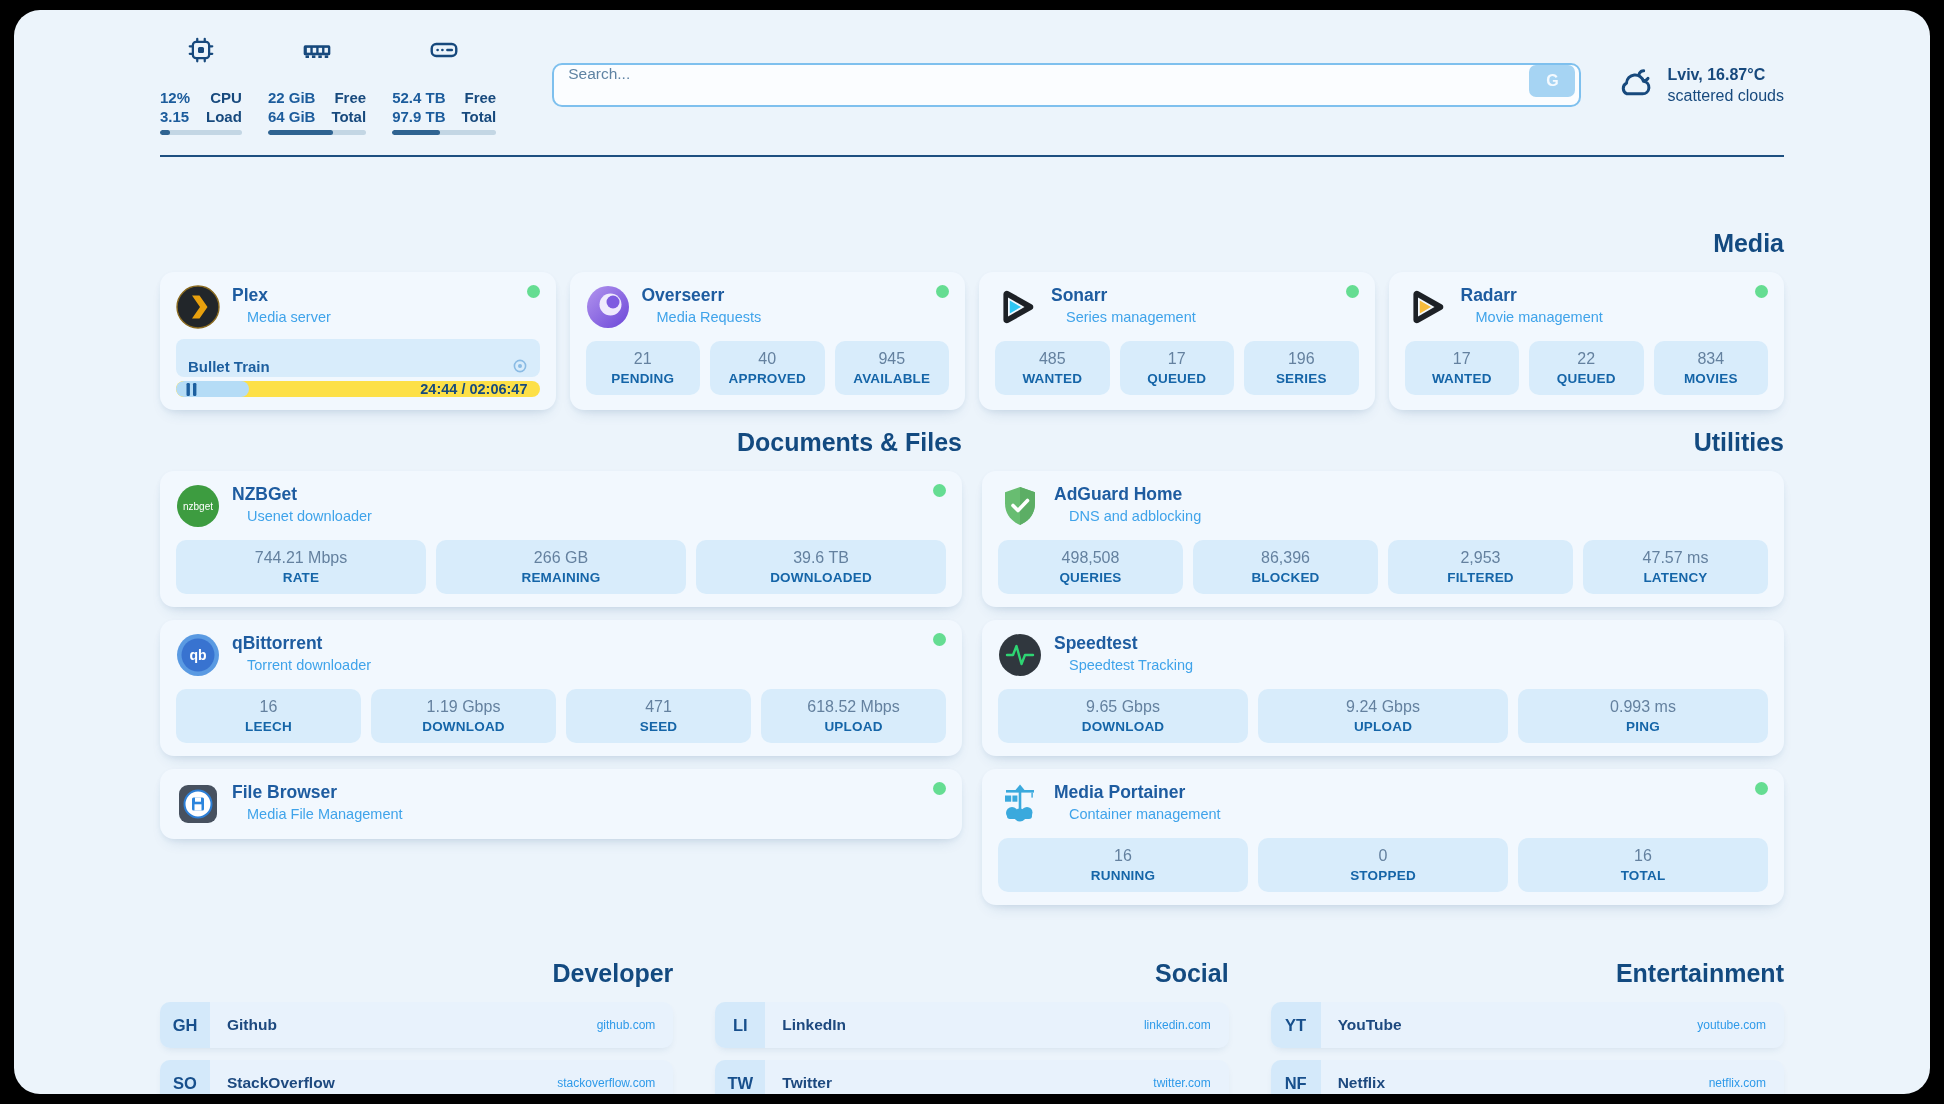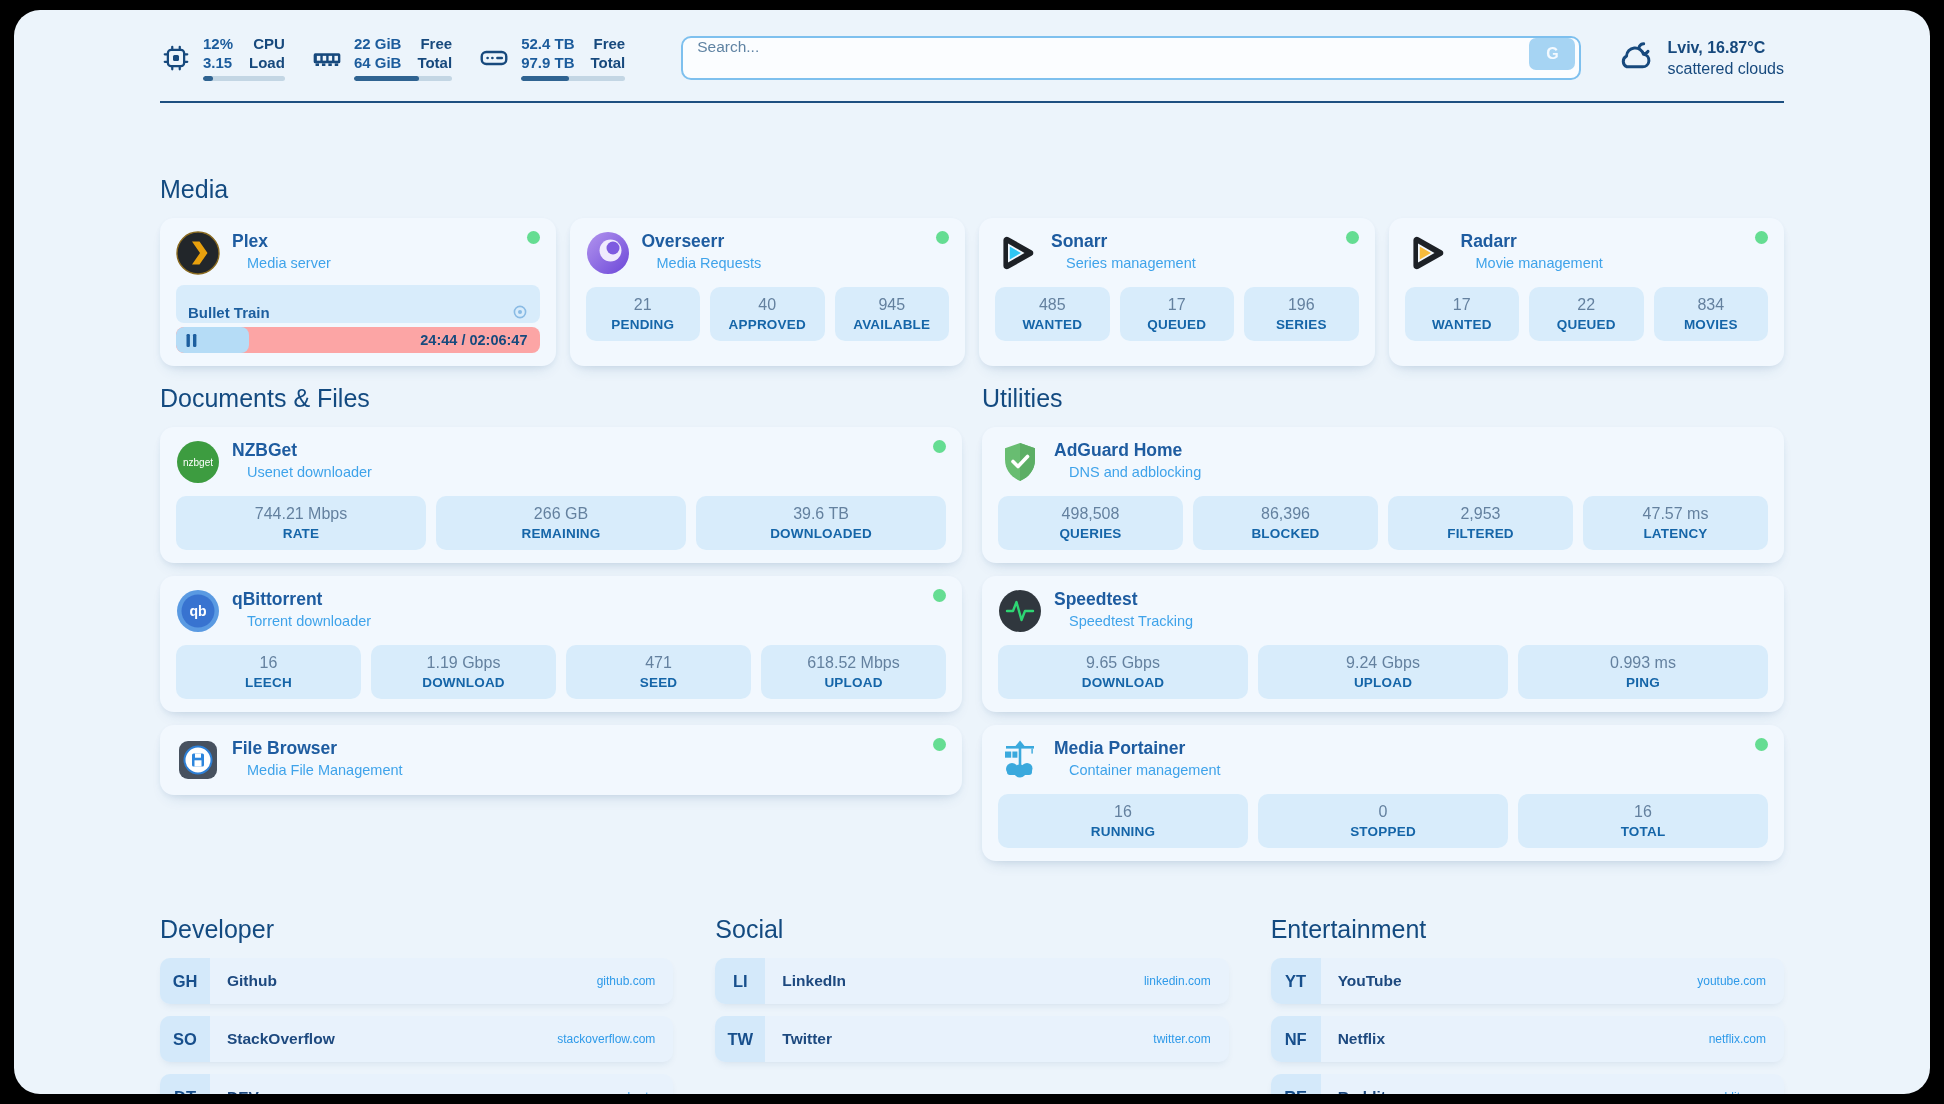--- a/index.html
+++ b/index.html
@@ -1,38 +1,38 @@
 <!DOCTYPE html>
 <html><head>
 <meta charset="utf-8">
 <style>
   html,body{height:100%;margin:0;}
   body{background:#000;font-family:"Liberation Sans",sans-serif;-webkit-font-smoothing:antialiased;}
   .page{position:absolute;inset:10px 14px;background:#ecf4fb;border-radius:26px;overflow:hidden;color:#17497d;}
   .content{width:1624px;margin:0 auto;}
   
   .topbar{display:flex;align-items:center;padding-top:24px;}
-  .sys-widget{display:flex;align-items:center;gap:11px;margin-right:26px;}
+  .sys-widget{display:flex;align-items:center;gap:22px;margin-right:26px;flex-direction:column;}
   .sys-icon{width:32px;height:32px;flex:none;display:flex;align-items:center;justify-content:center;}
   .sys-body{display:flex;flex-direction:column;}
   .sys-rows{display:flex;gap:16px;}
   .sys-col{display:flex;flex-direction:column;font-size:15px;line-height:19px;color:#1c5c9c;font-weight:600;}
   .sys-col.labels{color:#17497d;text-align:right;font-weight:600;}
   .sys-bar{margin-top:4px;height:5px;border-radius:3px;background:#c3d6e4;overflow:hidden;}
   .sys-bar-fill{height:100%;background:#2f6391;border-radius:3px;}
   .searchbox{flex:1;display:flex;align-items:flex-start;height:40px;margin:0 34px 0 30px;background:#fbfdff;border:2px solid #7ec0ee;border-radius:10px;}
   .searchbox input{flex:1;border:none;outline:none;background:transparent;font-family:"Liberation Sans",sans-serif;font-size:15.5px;color:#1d4f80;padding:0 14px;}
   .searchbox input::placeholder{color:#5f83a3;}
   .search-btn{width:46px;height:32px;margin-right:4px;border:none;border-radius:7px;background:#a6d4f3;color:#f4faff;font-size:16px;font-weight:700;cursor:pointer;font-family:"Liberation Sans",sans-serif;}
   .weather{display:flex;align-items:center;gap:12px;}
   .weather-text{display:flex;flex-direction:column;font-size:16px;line-height:21px;color:#17497d;}
   .weather-line1{font-weight:600;}
   .divider{margin-top:20px;border-bottom:2px solid #1d4f80;}
   
-  .section-title{font-size:25px;font-weight:400;color:#134a80;margin:0 0 14px 0;}
+  .section-title{font-size:25px;font-weight:700;color:#134a80;margin:0 0 14px 0;text-align:right;}
   .sec-media{margin-top:72px;}
   .sec-row2{margin-top:18px;display:grid;grid-template-columns:1fr 1fr;column-gap:20px;}
   .sec-bookmarks{margin-top:54px;display:grid;grid-template-columns:repeat(3,1fr);column-gap:42px;}
   .media-grid{display:grid;grid-template-columns:repeat(4,1fr);gap:14px;}
   .card-stack{display:flex;flex-direction:column;gap:13px;}
   
   .card{background:#f2f8fe;border-radius:14px;box-shadow:0 8px 16px -8px rgba(30,80,130,.20),0 2px 5px rgba(30,80,130,.06);padding:13px 16px;cursor:pointer;}
   .svc-header{display:flex;align-items:flex-start;gap:12px;}
   .svc-icon{width:44px;height:44px;flex:none;}
   .svc-titles{display:flex;flex-direction:column;}
@@ -40,21 +40,21 @@
   .svc-desc{font-size:14.5px;color:#3fa3ea;line-height:19px;margin-top:2px;margin-left:15px;}
   .status-dot{width:13px;height:13px;border-radius:50%;background:#65dd92;margin-left:auto;flex:none;}
   .stats-row{display:flex;gap:10px;margin-top:12px;}
   .stat{flex:1;background:#d8ecfb;border-radius:10px;padding:8px 4px 9px;text-align:center;}
   .stat-value{font-size:16px;color:#64819f;line-height:19px;}
   .stat-label{font-size:13.5px;font-weight:700;color:#1565a8;margin-top:3px;letter-spacing:.2px;}
   
   .np{margin-top:10px;}
   .np-title-row{display:flex;background:#d8ecfb;border-radius:8px;padding:19px 12px;height:26px;box-sizing:border-box;color:#1d5f9f;font-size:15px;font-weight:600;}
   .np-settings{margin-left:auto;display:flex;cursor:pointer;}
-  .np-bar-row{position:relative;margin-top:4px;background:#fca5a5;border-radius:8px;height:26px;display:flex;align-items:center;overflow:hidden;}
+  .np-bar-row{position:relative;margin-top:4px;background:#fde047;border-radius:8px;height:16px;display:flex;align-items:center;overflow:hidden;}
   .np-fill{position:absolute;left:0;top:0;bottom:0;background:#b5dcf6;border-radius:8px;}
   .np-pause{position:relative;margin-left:10px;display:flex;}
   .np-time{position:relative;margin-left:auto;padding-right:12px;font-size:14.5px;font-weight:700;color:#174a7d;}
   
   .bm-rows{display:flex;flex-direction:column;gap:12px;}
   .bm-row{display:flex;align-items:stretch;height:46px;background:#e8f2fc;border-radius:10px;overflow:hidden;box-shadow:0 4px 8px -4px rgba(30,80,130,.15);cursor:pointer;}
   .bm-abbr{width:50px;flex:none;background:#d4e9fa;display:flex;align-items:center;justify-content:center;font-size:16.5px;font-weight:700;color:#174f8c;}
   .bm-name{display:flex;align-items:center;padding-left:17px;font-size:15.5px;font-weight:600;color:#1d497f;}
   .bm-url{margin-left:auto;display:flex;align-items:center;padding-right:18px;font-size:12px;color:#2e9ae9;}
 </style>

